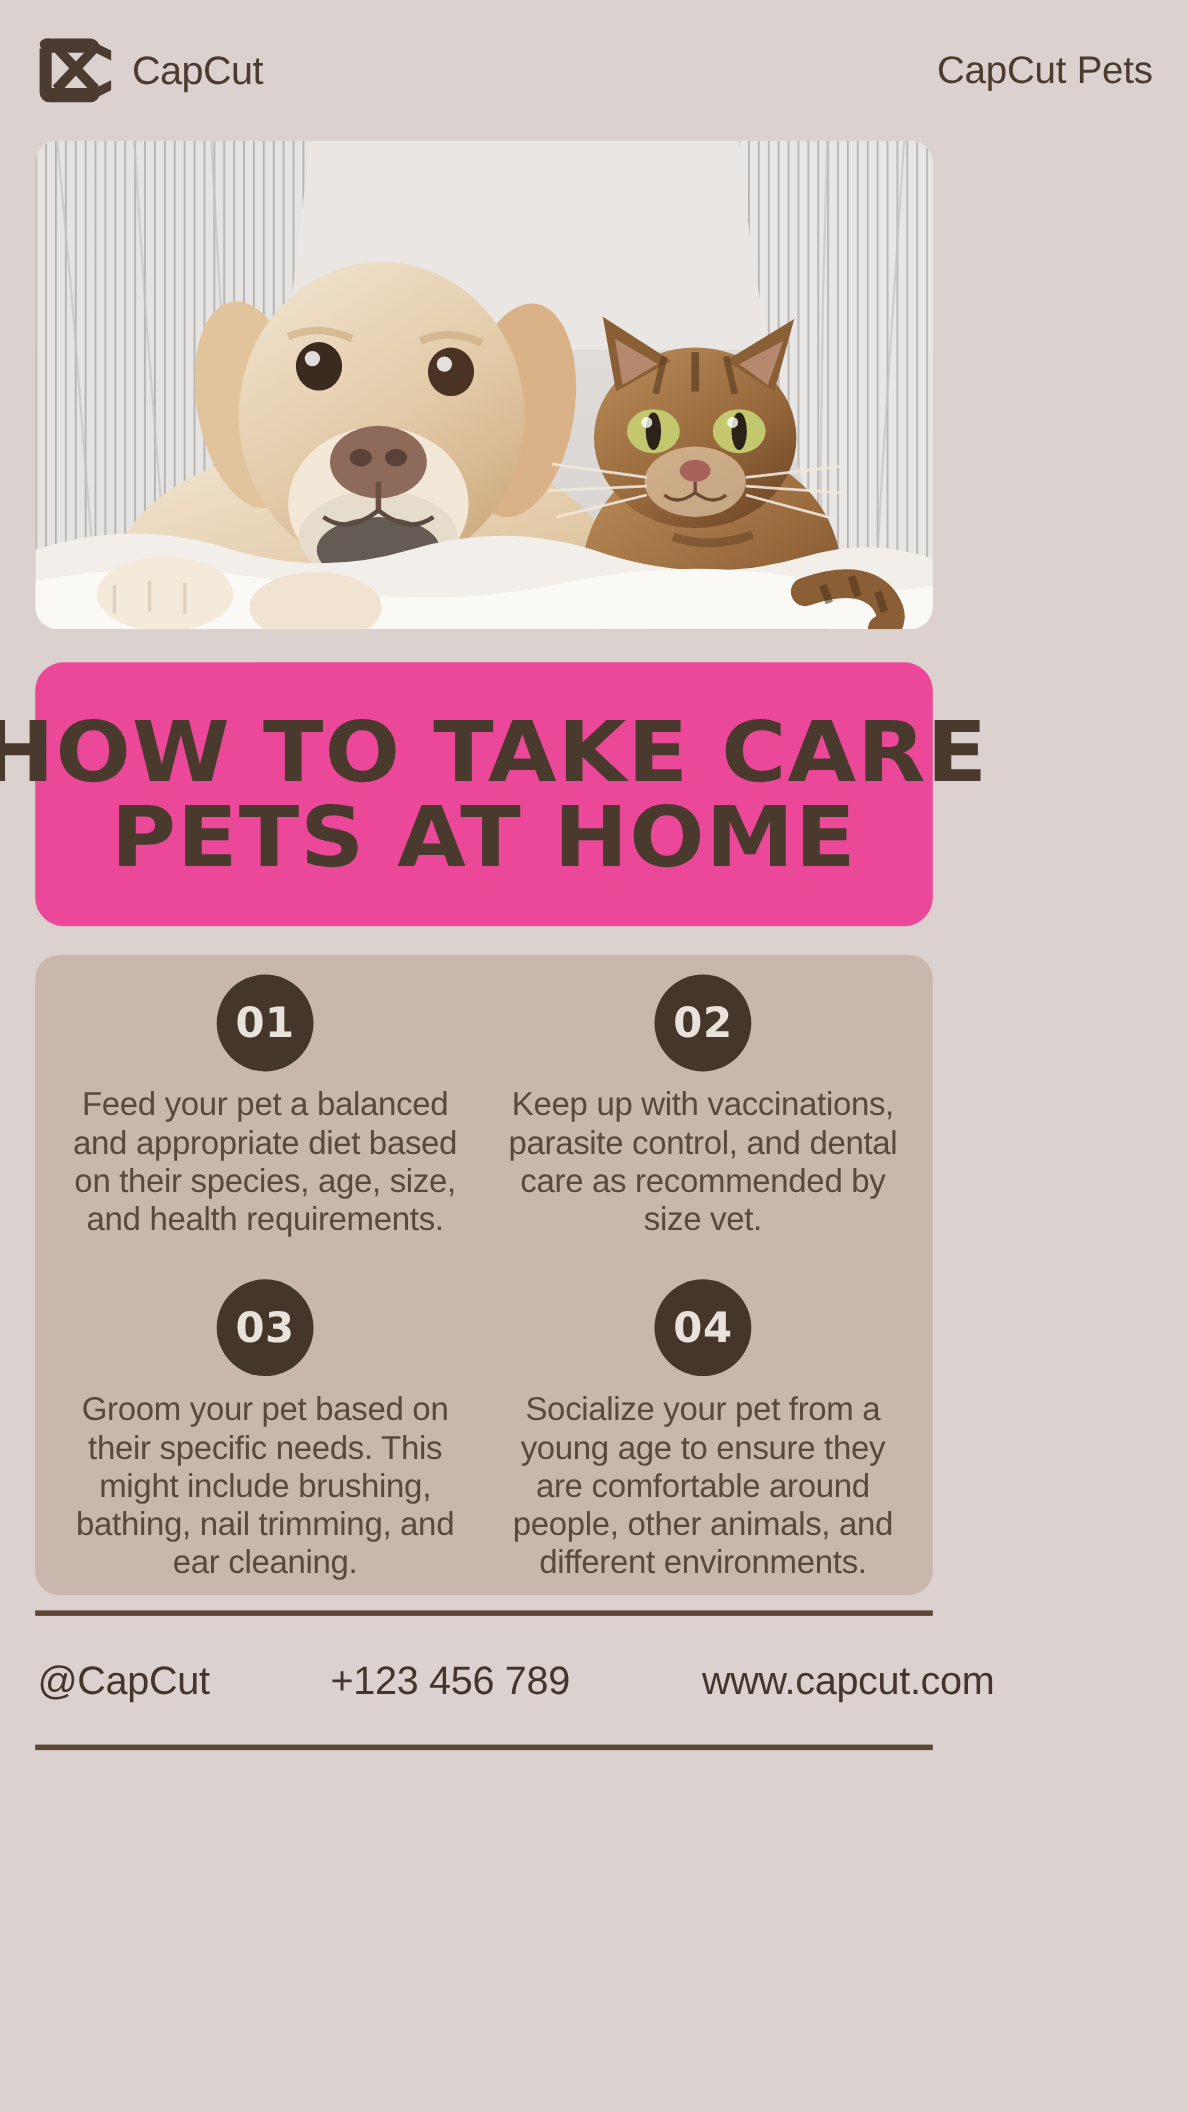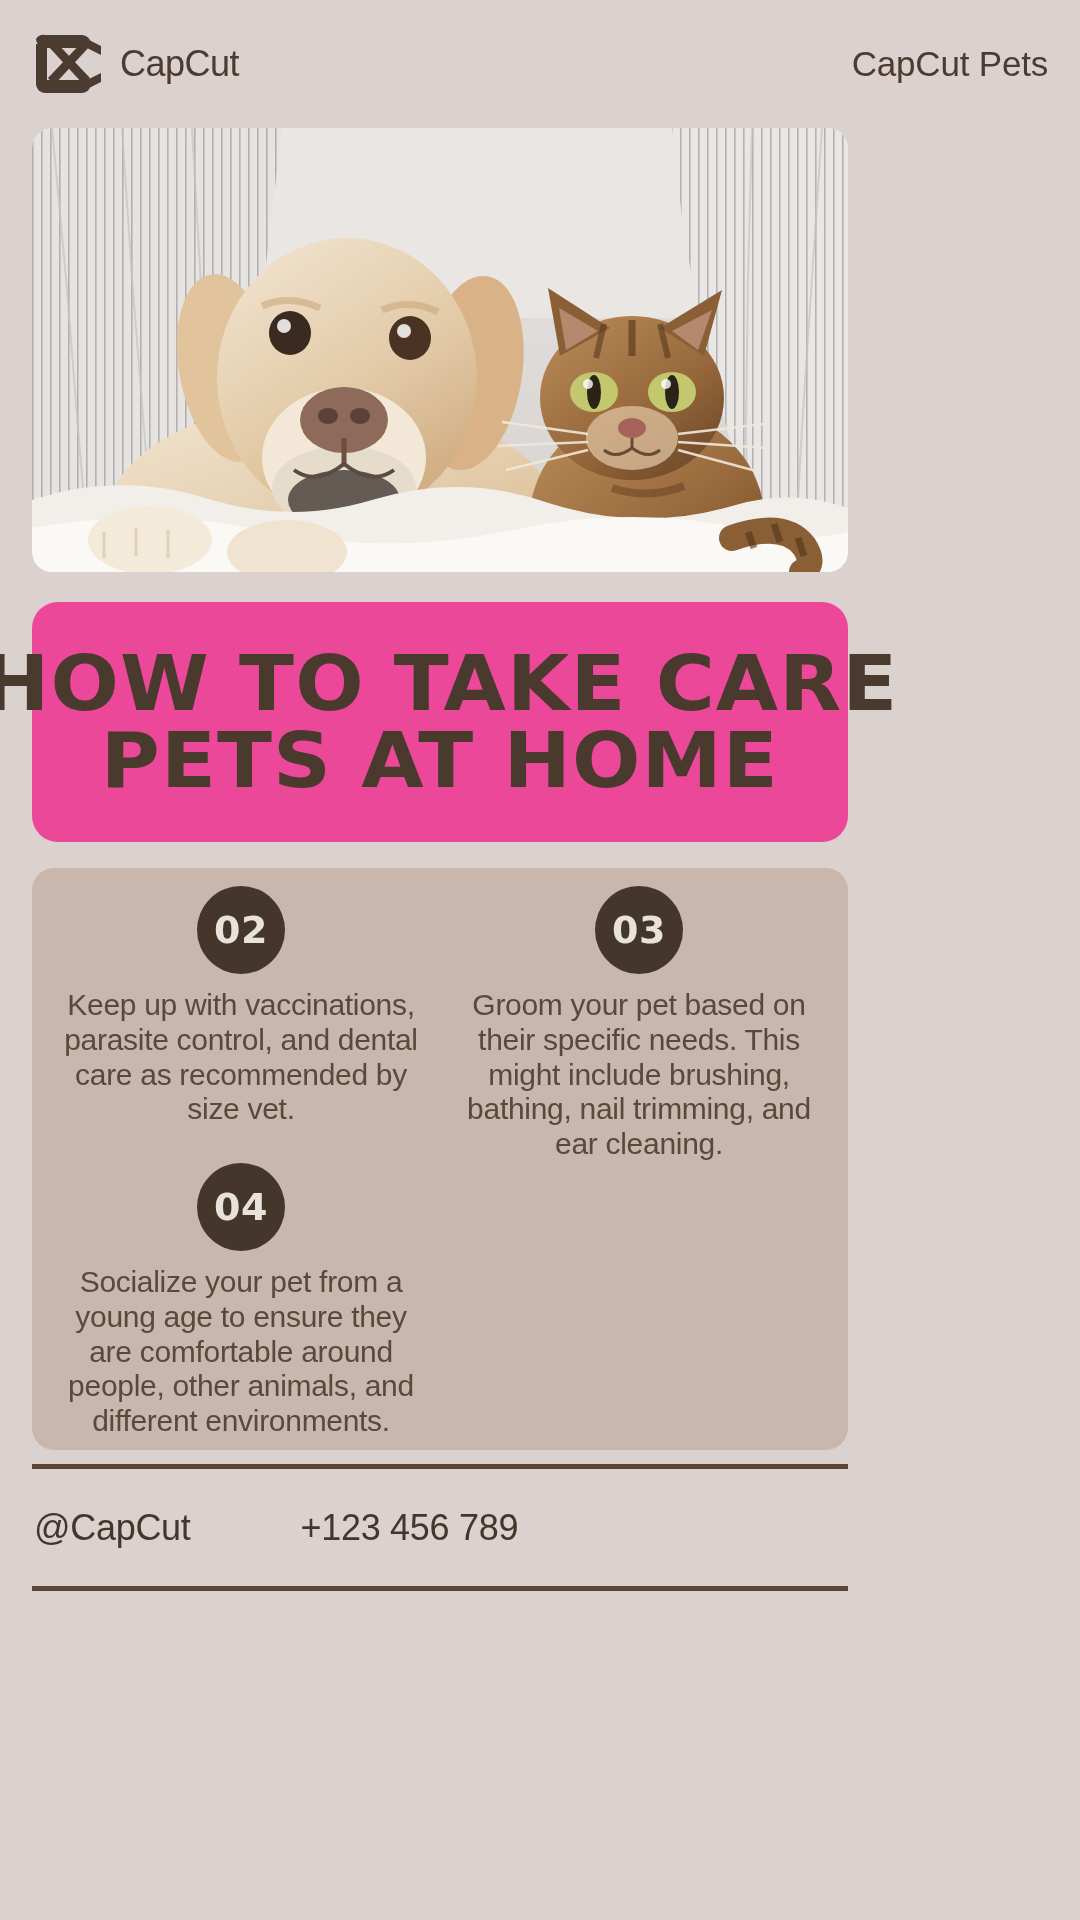--- a/index.html
+++ b/index.html
@@ -249,20 +249,24 @@
   </svg>
 </div>
 
 <div class="title-banner">
   <div class="title-line">HOW TO TAKE CARE</div>
   <div class="title-line">PETS AT HOME</div>
 </div>
 
 <div class="tips-card">
 
+  <div class="tip tip-1">
+    <div class="badge">01</div>
+    <div class="tip-text">Feed your pet a balanced and appropriate diet based on their species, age, size, and health requirements.</div>
+  </div>
 
   <div class="tip tip-2">
     <div class="badge">02</div>
     <div class="tip-text">Keep up with vaccinations, parasite control, and dental care as recommended by size vet.</div>
   </div>
 
   <div class="tip tip-3">
     <div class="badge">03</div>
     <div class="tip-text">Groom your pet based on their specific needs. This might include brushing, bathing, nail trimming, and ear cleaning.</div>
   </div>
@@ -271,14 +275,15 @@
     <div class="badge">04</div>
     <div class="tip-text">Socialize your pet from a young age to ensure they are comfortable around people, other animals, and different environments.</div>
   </div>
 
 </div>
 
 <div class="rule rule-top"></div>
 <div class="footer">
   <span class="footer-item f-handle">@CapCut</span>
   <span class="footer-item f-phone">+123 456 789</span>
+  <span class="footer-item f-site">www.capcut.com</span>
 </div>
 <div class="rule rule-bottom"></div>
 
 </body></html>

